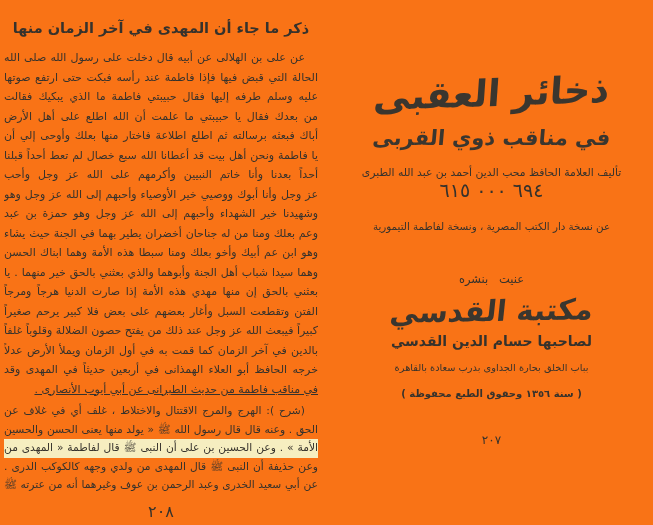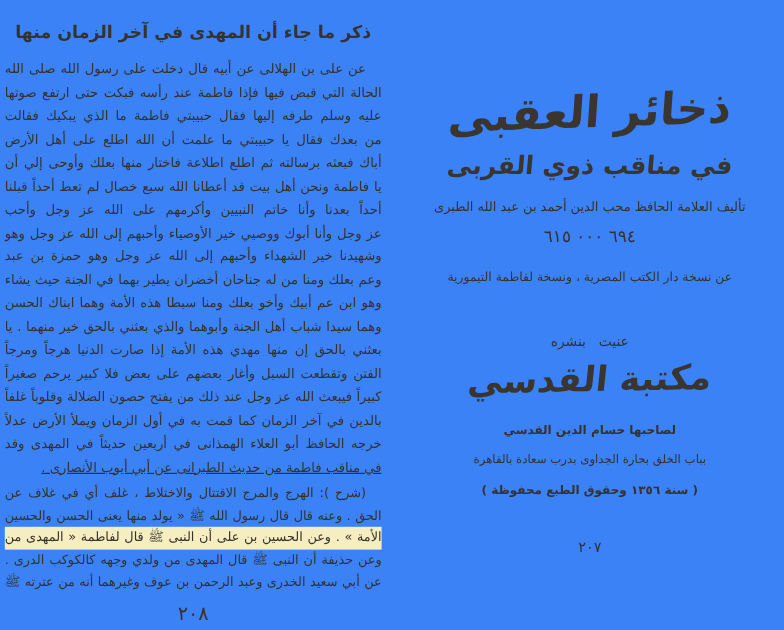--- a/index.html
+++ b/index.html
@@ -1,17 +1,17 @@
 <!DOCTYPE html>
 <html lang="ar" dir="rtl"><head>
 <meta charset="utf-8">
 <style>
   html,body { margin:0; padding:0; background:#ffffff; }
   .spread {
-    position:relative; width:653px; height:525px; background:#3b82f6;
+    position:relative; width:653px; height:525px; background:#f97316;
     font-family:"DejaVu Sans", sans-serif; color:#36322c; overflow:hidden;
     direction:rtl;
   }
   .page { position:absolute; }
 
   
   .left-page { left:4px; top:16px; width:314px; }
   .lp-heading {
     text-align:center; font-size:14.5px; font-weight:bold; height:24px;
     line-height:24px; letter-spacing:.3px;
@@ -36,28 +36,28 @@
   .right-page { left:330px; top:0; width:323px; text-align:center; }
   .rp-title {
     margin-top:72px; font-size:37px; font-weight:bold; line-height:1.2;
     transform:rotate(-2deg) skewX(-6deg); color:#3a362f;
   }
   .rp-sub {
     margin-top:10px; font-size:21px; font-weight:bold;
     transform:skewX(-5deg); color:#3a362f;
   }
   .rp-author { margin-top:16px; font-size:10.8px; }
-  .rp-num { margin-top:11px; font-size:14px; letter-spacing:3px; }
+  .rp-num { font-size:19px; letter-spacing:3px; }
   .rp-source { margin-top:19px; font-size:10.3px; }
   .rp-intro { margin-top:40px; font-size:11.5px; word-spacing:7px; }
   .rp-pub {
     margin-top:8px; font-size:29px; font-weight:bold;
     transform:skewX(-7deg) rotate(-1deg); color:#3a362f;
   }
-  .rp-owner { margin-top:21px; font-size:10px; font-weight:bold; }
+  .rp-owner { margin-top:5px; font-size:14px; font-weight:bold; }
   .rp-addr { margin-top:13px; font-size:9.8px; }
   .rp-edition { margin-top:15px; font-size:10px; font-weight:bold; }
   .rp-pageno { margin-top:34px; font-size:12px; letter-spacing:2px; }
 </style>
 </head>
 <body>
 
 <div class="spread">
 
   <div class="page left-page">

